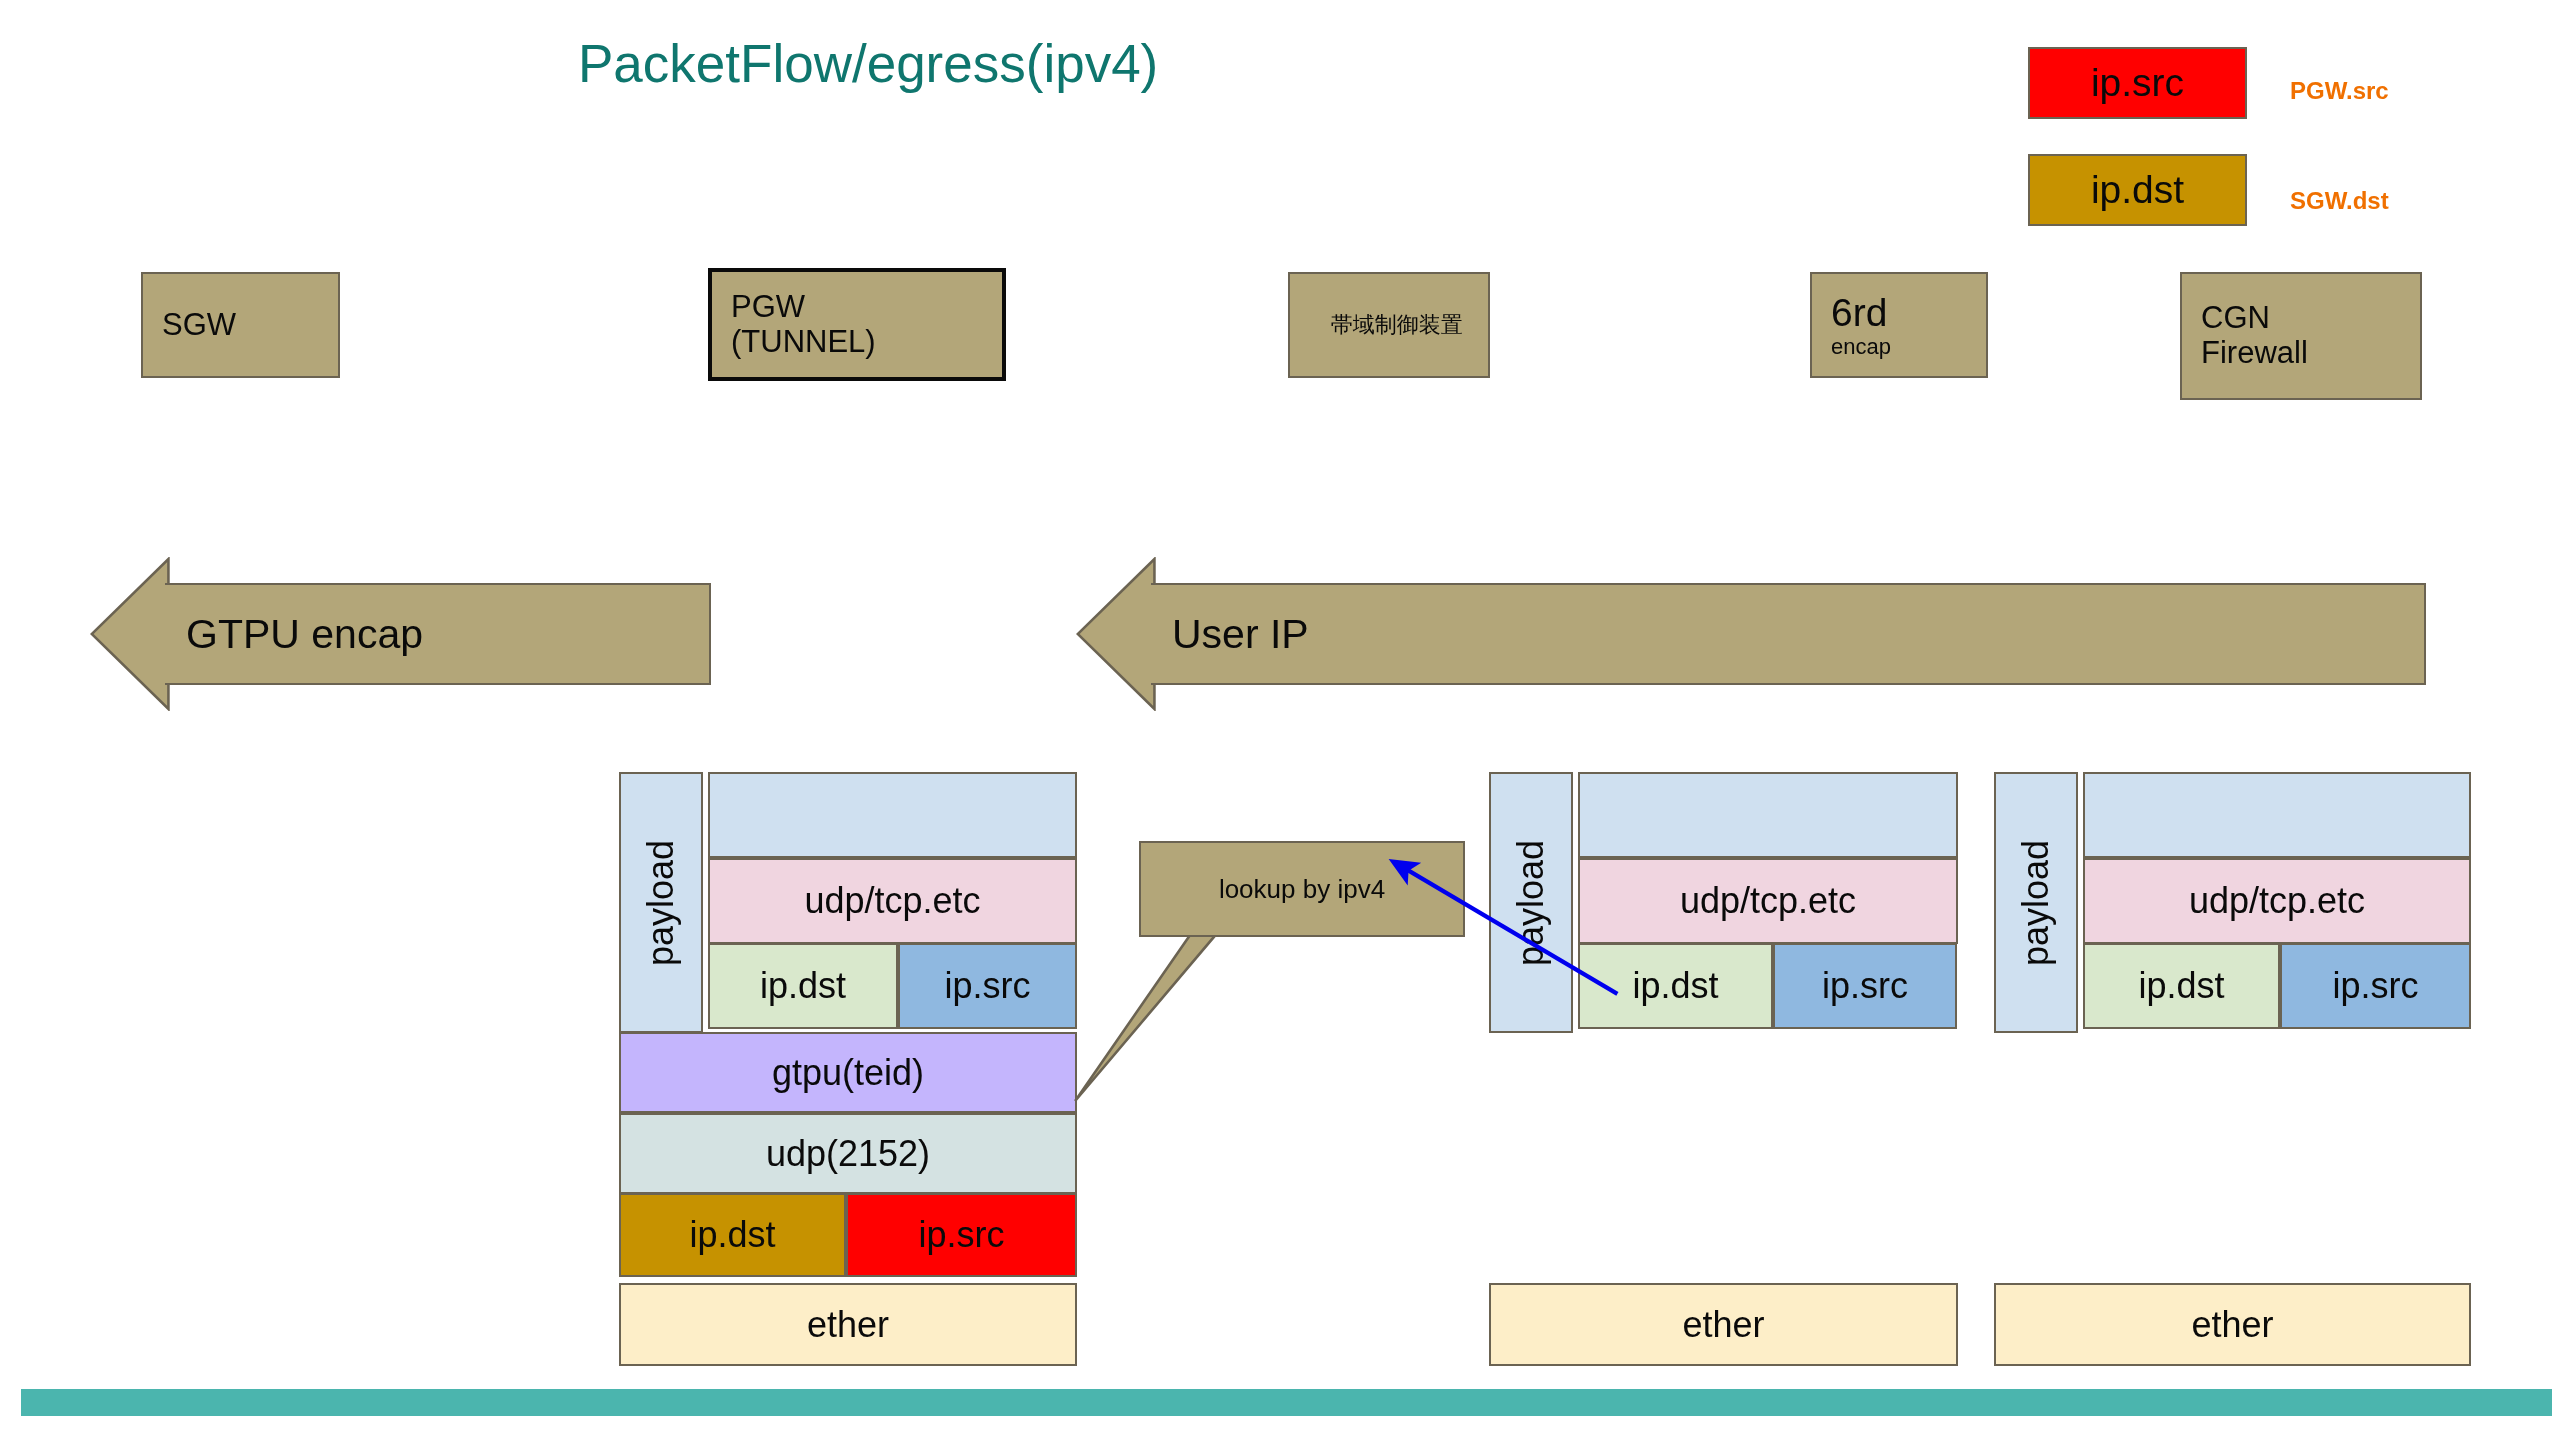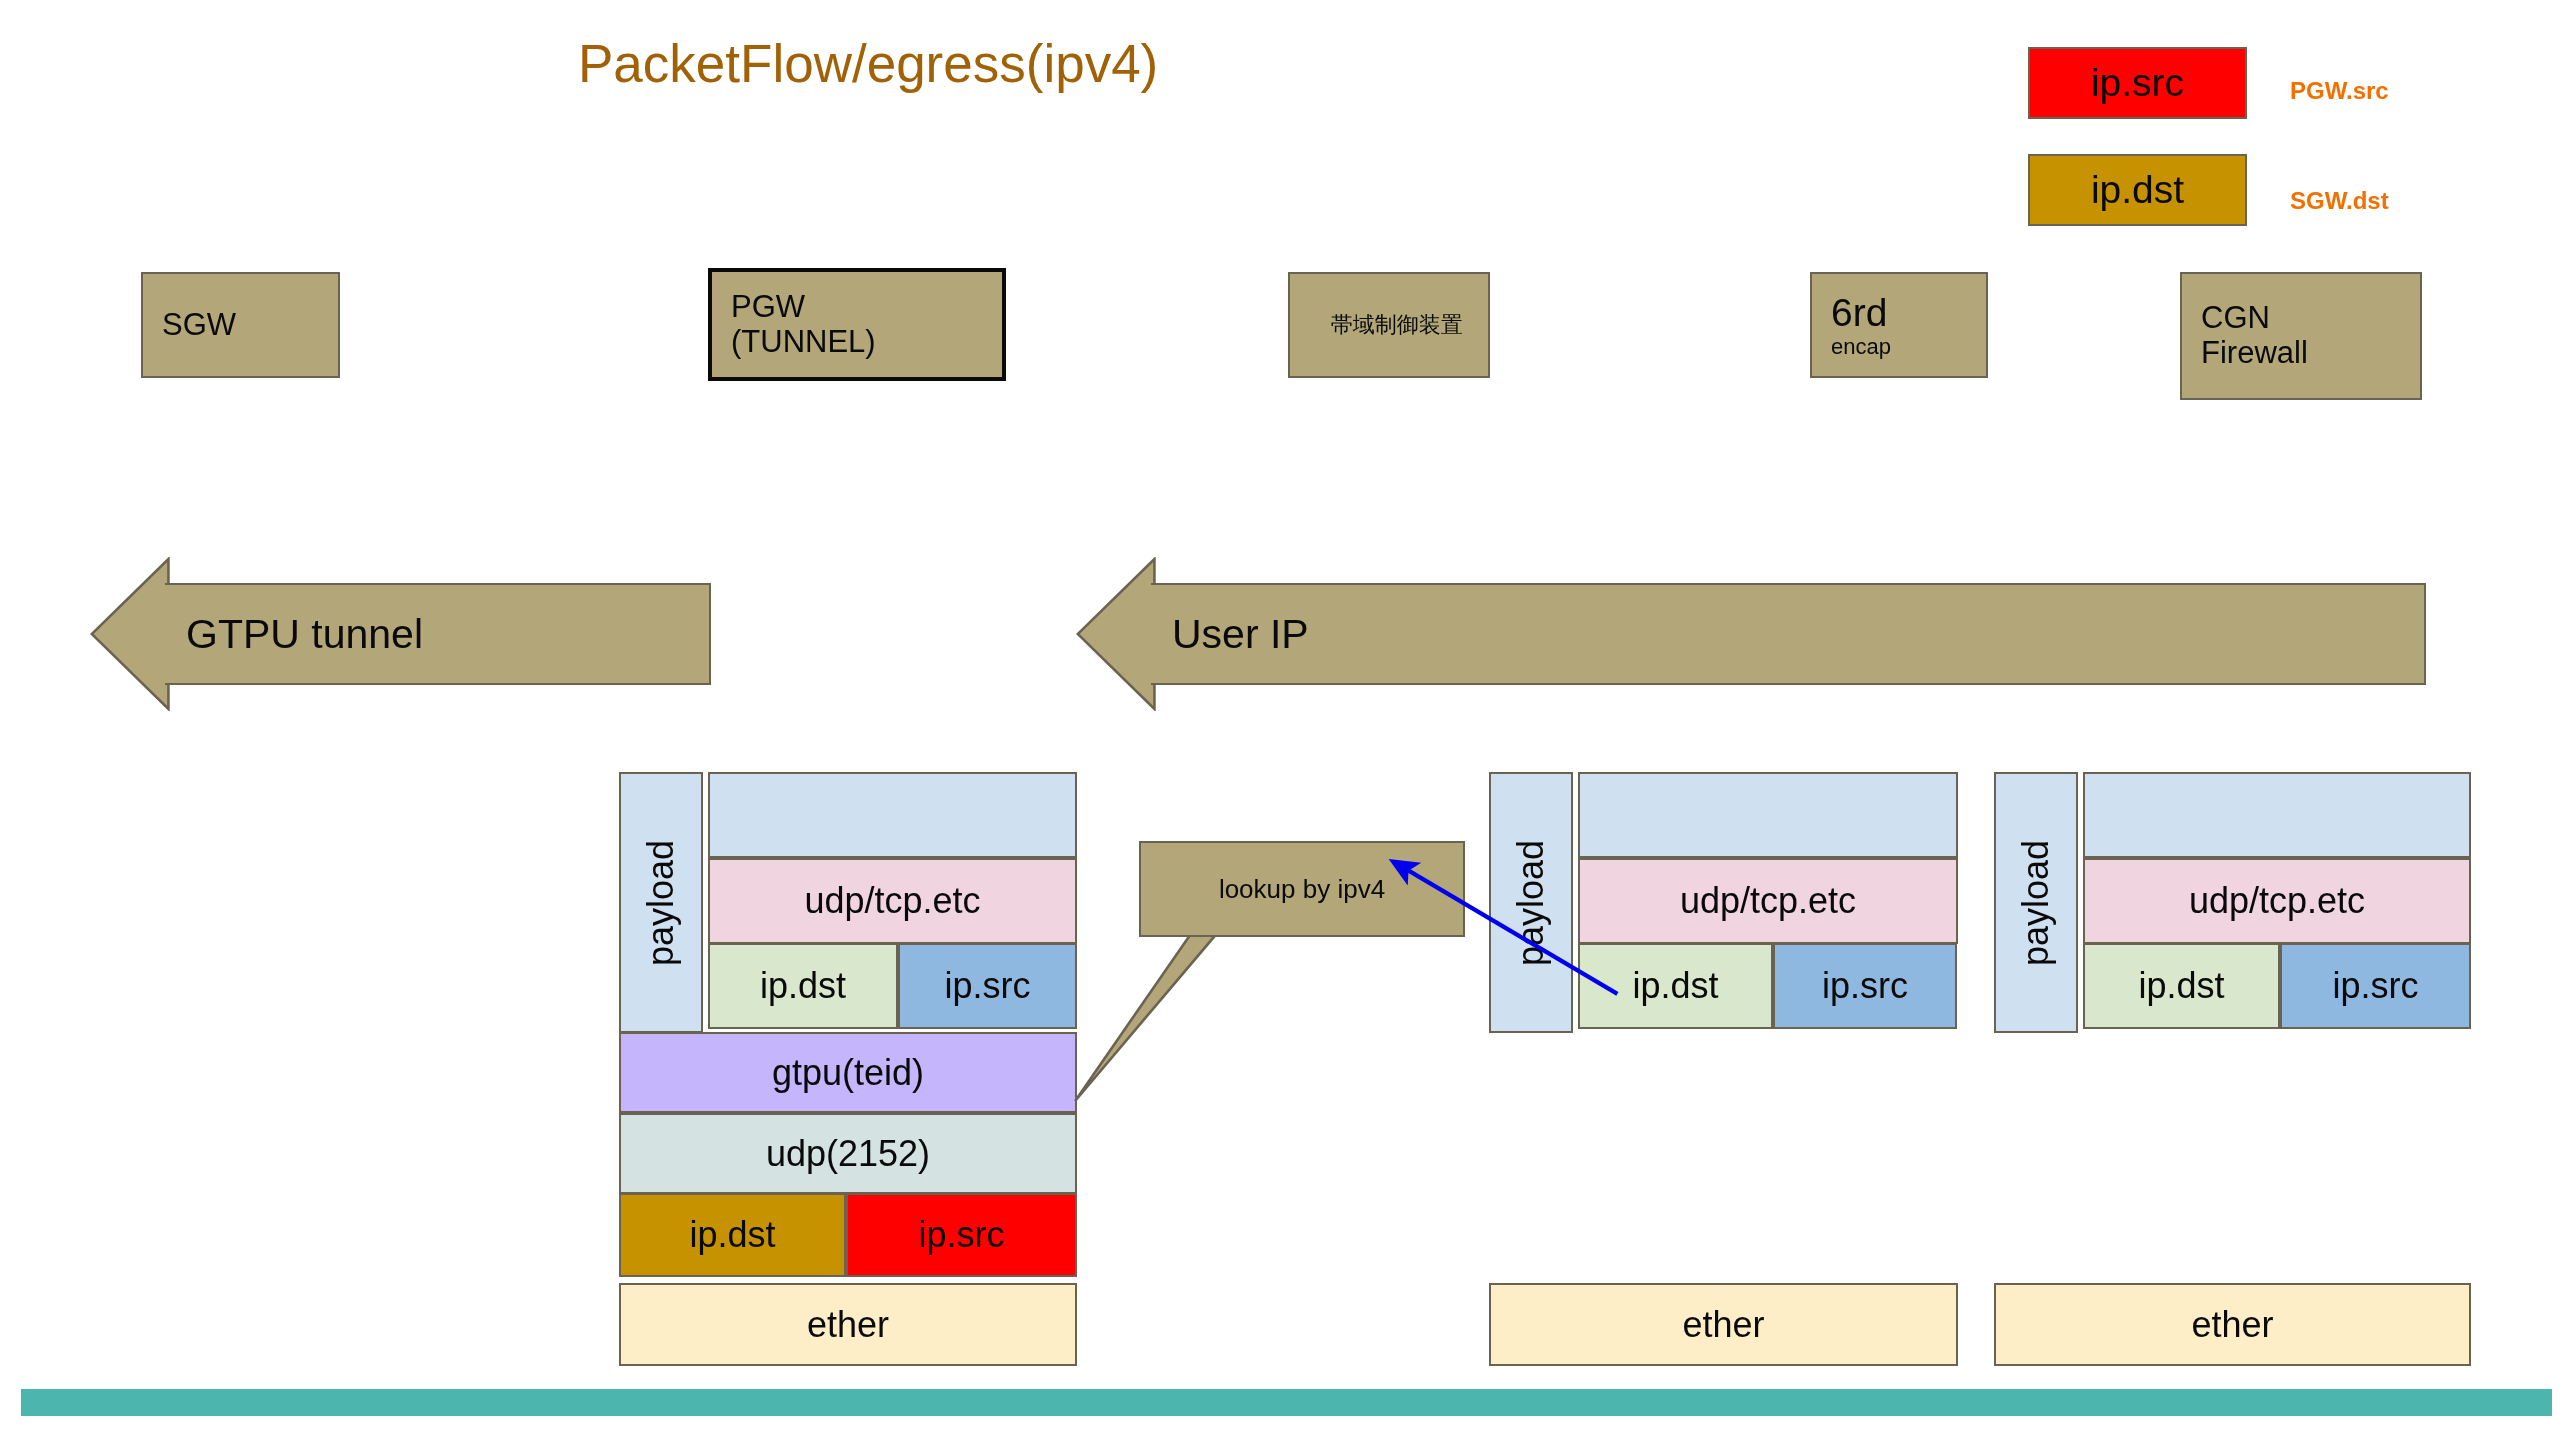--- a/index.html
+++ b/index.html
@@ -27,21 +27,21 @@
     padding-left: 26px;
   }
   .dataplane-chip span {
     color: #ffffff;
     font-size: 46px;
     line-height: 1;
   }
   .page-title {
     left: 578px; top: 33px;
     font-size: 53px;
-    color: #a16207;
+    color: #0f766e;
     white-space: nowrap;
   }
 
   
   .legend-swatch {
     width: 219px; height: 72px;
     border: 2.6px solid #6b6352;
     display: flex; align-items: center; justify-content: center;
     font-size: 39px; color: #0a0a0a;
   }
@@ -153,21 +153,21 @@
     <div class="l2">Firewall</div>
   </div>
 
   <div class="abs block-arrow" style="left:90px; top:557px; width:621px;">
     <div class="head">
       <svg width="81" height="154" viewBox="0 0 95 180">
         <polygon points="92,2 92,178 2,90" fill="#b3a679" stroke="#6b6352" stroke-width="3"></polygon>
       </svg>
     </div>
     <div class="body"></div>
-    <div class="label">GTPU tunnel</div>
+    <div class="label">GTPU encap</div>
   </div>
 
   <div class="abs block-arrow" style="left:1076px; top:557px; width:1350px;">
     <div class="head">
       <svg width="81" height="154" viewBox="0 0 95 180">
         <polygon points="92,2 92,178 2,90" fill="#b3a679" stroke="#6b6352" stroke-width="3"></polygon>
       </svg>
     </div>
     <div class="body"></div>
     <div class="label">User IP</div>

